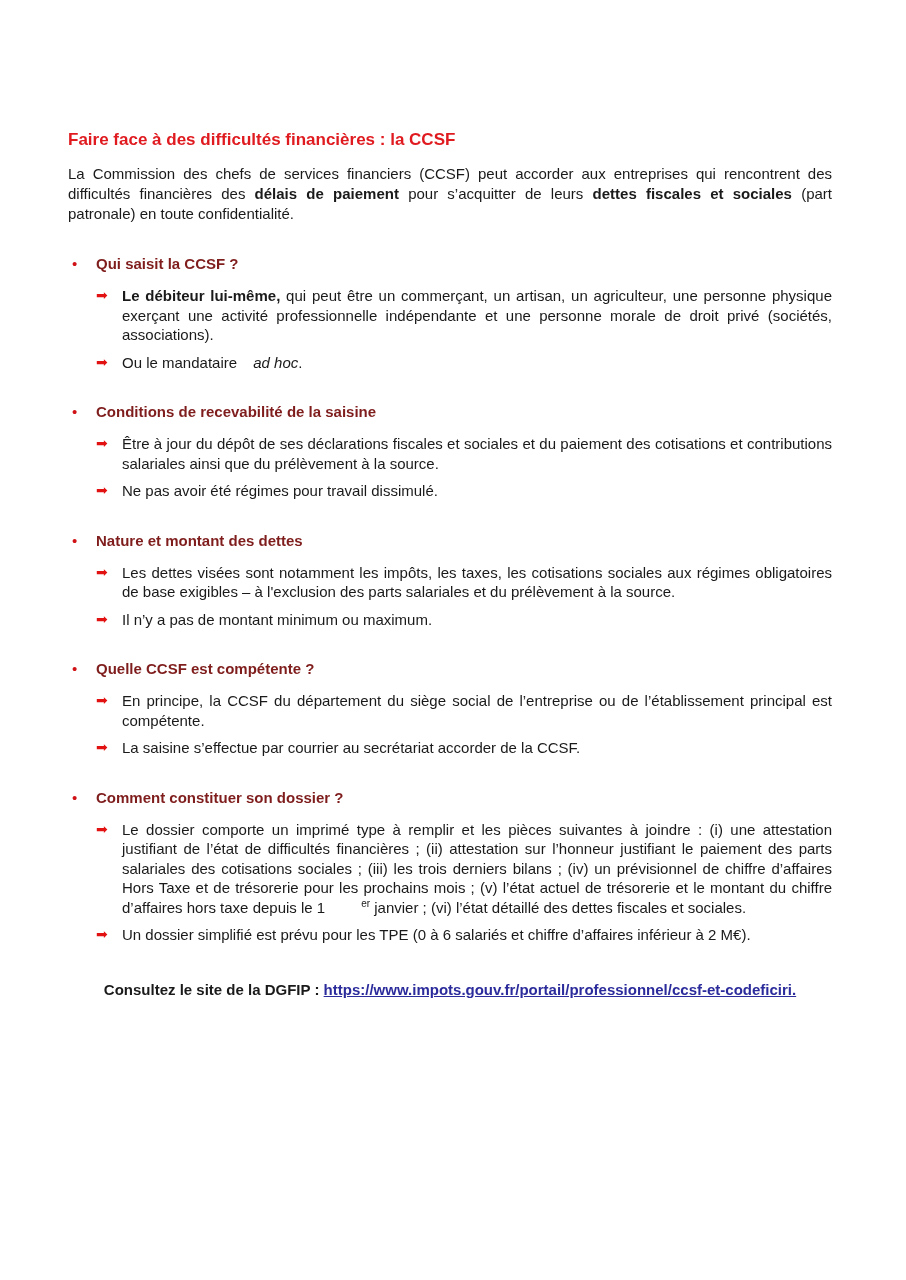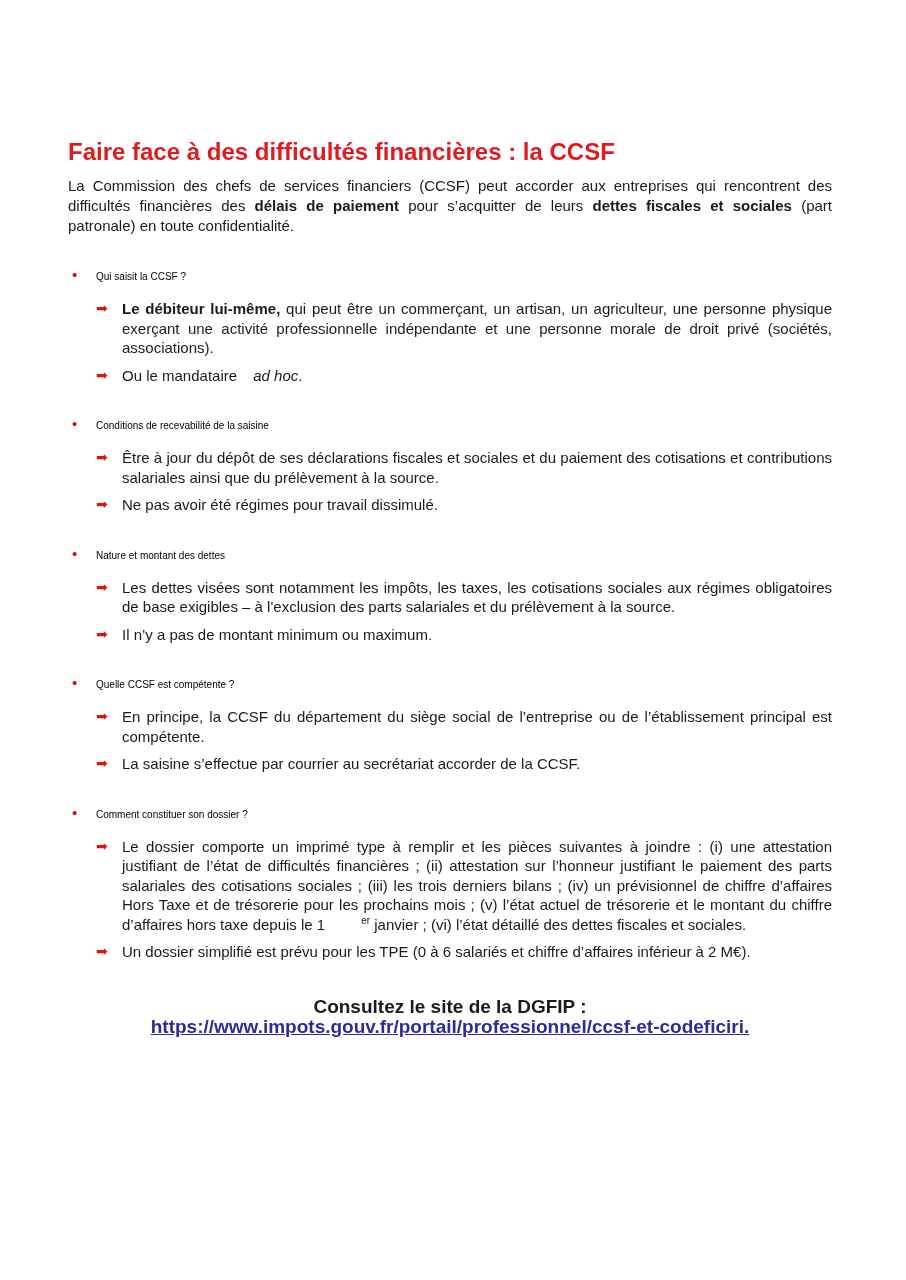--- a/index.html
+++ b/index.html
@@ -9,22 +9,22 @@
     height: 1280px;
     margin: 0 auto;
     background: #ffffff;
     box-sizing: border-box;
     padding: 128px 74px 0 68px;
     font-family: "Liberation Sans", sans-serif;
     color: #1a1a1a;
     overflow: hidden;
   }
   .doc-title {
-    margin: 12px 0 12px 0;
-    font-size: 24px;
+    margin: 0 0 12px 0;
+    font-size: 17px;
     line-height: 24px;
     font-weight: bold;
     color: #e01b20;
   }
   .intro {
     margin: 8px 0 13px 0;
     font-size: 15px;
     line-height: 20px;
     text-align: justify;
   }
@@ -36,24 +36,24 @@
   }
   .dot-icon {
     width: 24px;
     padding-left: 4px;
     box-sizing: content-box;
     color: #d01217;
     font-size: 15px;
     flex: 0 0 auto;
   }
   .section-heading {
-    font-size: 10px;
+    font-size: 15px;
     line-height: 19px;
-    font-weight: normal;
-    color: #000000;
+    font-weight: bold;
+    color: #7f1d1d;
   }
   .item {
     display: flex;
     margin-bottom: 8px;
   }
   .arrow-icon {
     flex: 0 0 auto;
     width: 26px;
     margin-left: 28px;
     color: #e31212;
@@ -64,21 +64,21 @@
     flex: 1;
     font-size: 15px;
     line-height: 19.5px;
     text-align: justify;
   }
   .item-text sup { font-size: 10px; line-height: 0; margin-left: 36px; }
   .footer-note {
     margin-top: 35px;
     padding: 0 30px;
     text-align: center;
-    font-size: 19px;
+    font-size: 15px;
     line-height: 20px;
     font-weight: bold;
   }
   .dgfip-link {
     color: #2b2b9c;
     text-decoration: underline;
     font-weight: bold;
     cursor: pointer;
   }
 </style>

